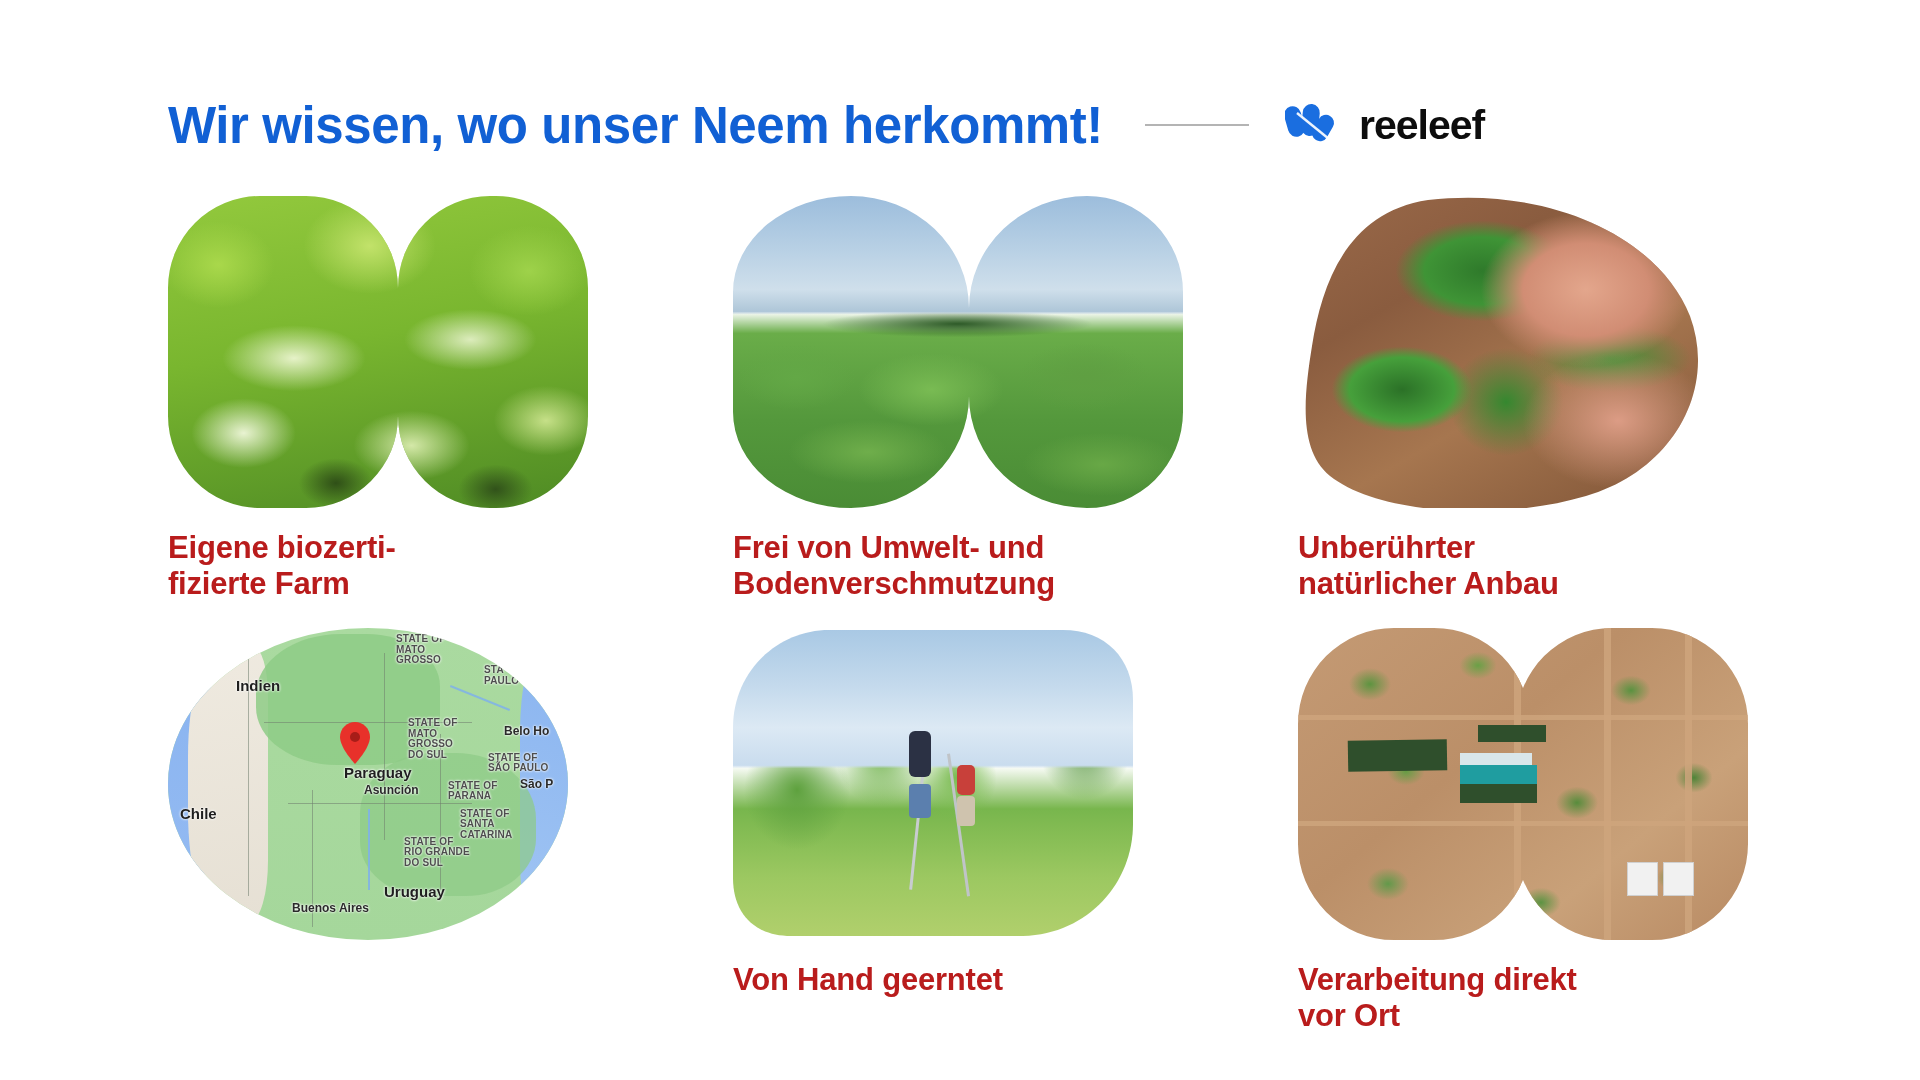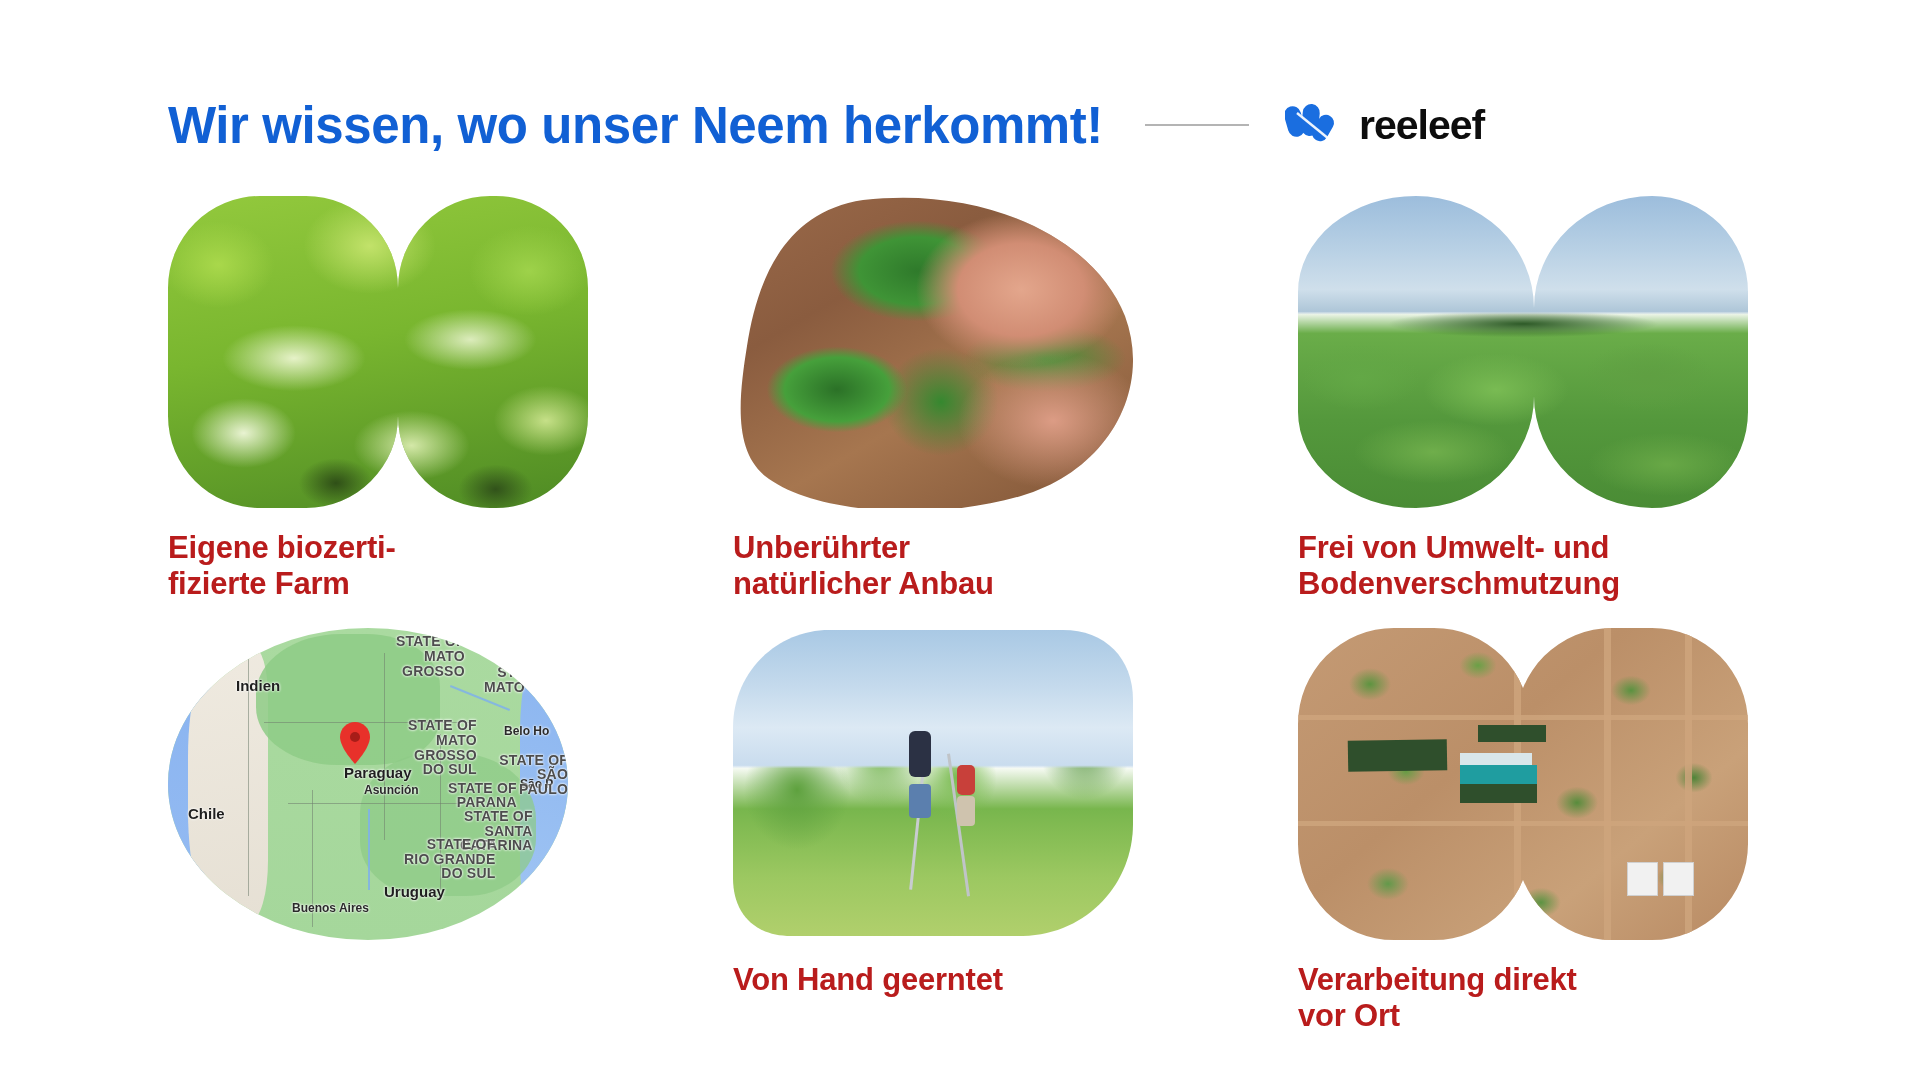--- a/index.html
+++ b/index.html
@@ -168,21 +168,21 @@
 
   .map-label {
     position: absolute;
     color: #1f1f1f;
     font-weight: 700;
     white-space: pre-line;
     line-height: 1.05;
     text-shadow: 0 0 2px #ffffff, 0 0 3px #ffffff;
   }
   .map-label.country { font-size: 15px; }
-  .map-label.state { font-size: 14px; color: #4d4d4d; font-weight: 700; text-align: right; letter-spacing: .2px; }
+  .map-label.state { font-size: 10px; color: #4d4d4d; font-weight: 700; text-align: left; letter-spacing: .2px; }
   .map-label.city { font-size: 12px; font-weight: 700; color: #2a2a2a; }
 
   .map-pin {
     position: absolute;
     left: 43%; top: 30%;
     width: 30px; height: 42px;
   }
 </style>
 </head>
 <body>
@@ -219,52 +219,52 @@
           </defs>
           <foreignObject x="0" y="0" width="420" height="312" clip-path="url(#clipTrilobe)">
             <div xmlns="http://www.w3.org/1999/xhtml" class="art art-nursery" style="width:420px;height:312px"></div>
           </foreignObject>
         </svg>
       </div>
       <div class="caption">Eigene biozerti-
 fizierte Farm</div>
     </div>
 
+    <div class="cell cell-3">
+      <div class="media">
+        <svg width="450" height="312" viewBox="0 0 450 312" preserveAspectRatio="none" style="position:absolute;inset:0">
+          <defs>
+            <clipPath id="clipQuatre">
+              <path d="M118,0 A118,112 0 0 1 236,112 A118,112 0 0 1 354,0 A96,96 0 0 1 450,96 L450,216 A96,96 0 0 1 354,312 A118,112 0 0 1 236,200 A118,112 0 0 1 118,312 A118,96 0 0 1 0,216 L0,96 A118,96 0 0 1 118,0 Z"></path>
+            </clipPath>
+          </defs>
+          <foreignObject x="0" y="0" width="450" height="312" clip-path="url(#clipQuatre)">
+            <div xmlns="http://www.w3.org/1999/xhtml" class="art art-grove" style="width:450px;height:312px"></div>
+          </foreignObject>
+        </svg>
+      </div>
+      <div class="caption">Frei von Umwelt- und
+Bodenverschmutzung</div>
+    </div>
+
     <div class="cell cell-2">
       <div class="media">
         <svg width="400" height="312" viewBox="0 0 400 312" preserveAspectRatio="none" style="position:absolute;inset:0">
           <defs>
             <clipPath id="clipBlobA">
               <path d="M130,4 C250,-10 360,40 392,120 C420,196 372,276 288,300 C200,326 80,318 32,280 C0,254 6,200 14,150 C24,86 50,16 130,4 Z"></path>
             </clipPath>
           </defs>
           <foreignObject x="0" y="0" width="400" height="312" clip-path="url(#clipBlobA)">
             <div xmlns="http://www.w3.org/1999/xhtml" class="art art-leaf" style="width:400px;height:312px"></div>
           </foreignObject>
         </svg>
       </div>
       <div class="caption">Unberührter
 natürlicher Anbau</div>
-    </div>
-
-    <div class="cell cell-3">
-      <div class="media">
-        <svg width="450" height="312" viewBox="0 0 450 312" preserveAspectRatio="none" style="position:absolute;inset:0">
-          <defs>
-            <clipPath id="clipQuatre">
-              <path d="M118,0 A118,112 0 0 1 236,112 A118,112 0 0 1 354,0 A96,96 0 0 1 450,96 L450,216 A96,96 0 0 1 354,312 A118,112 0 0 1 236,200 A118,112 0 0 1 118,312 A118,96 0 0 1 0,216 L0,96 A118,96 0 0 1 118,0 Z"></path>
-            </clipPath>
-          </defs>
-          <foreignObject x="0" y="0" width="450" height="312" clip-path="url(#clipQuatre)">
-            <div xmlns="http://www.w3.org/1999/xhtml" class="art art-grove" style="width:450px;height:312px"></div>
-          </foreignObject>
-        </svg>
-      </div>
-      <div class="caption">Frei von Umwelt- und
-Bodenverschmutzung</div>
     </div>
 
     <div class="cell cell-4">
       <div class="media m-oval">
         <div class="art art-map mapwrap">
           <div class="map-ocean-l"></div>
           <div class="map-ocean-r"></div>
           <div class="map-andes"></div>
           <div class="map-green-dark"></div>
           <div class="map-green-dark2"></div>
@@ -272,34 +272,34 @@
           <div class="map-line" style="left:20%;top:6%;width:1px;height:80%;"></div>
           <div class="map-line" style="left:24%;top:30%;width:52%;height:1px;"></div>
           <div class="map-line" style="left:54%;top:8%;width:1px;height:60%;"></div>
           <div class="map-line" style="left:30%;top:56%;width:46%;height:1px;"></div>
           <div class="map-line" style="left:36%;top:52%;width:1px;height:44%;"></div>
           <div class="map-line" style="left:68%;top:34%;width:1px;height:50%;"></div>
           <div class="map-river" style="left:50%;top:58%;width:2px;height:26%;"></div>
           <div class="map-river" style="left:70%;top:22%;width:16%;height:2px;transform:rotate(22deg);"></div>
 
           <div class="map-label country" style="left:17%;top:16%;">Indien</div>
-          <div class="map-label country" style="left:3%;top:57%;margin-left:8px;">Chile</div>
+          <div class="map-label country" style="left:3%;top:57%;">Chile</div>
           <div class="map-label country" style="left:44%;top:44%;">Paraguay</div>
           <div class="map-label country" style="left:54%;top:82%;">Uruguay</div>
 
           <div class="map-label city" style="left:49%;top:50%;">Asunción</div>
           <div class="map-label city" style="left:31%;top:88%;">Buenos Aires</div>
           <div class="map-label city" style="left:84%;top:31%;">Belo Ho</div>
           <div class="map-label city" style="left:88%;top:48%;">São P</div>
 
           <div class="map-label state" style="left:57%;top:2%;">STATE OF
 MATO
 GROSSO</div>
           <div class="map-label state" style="left:79%;top:12%;">STA
-MATO</div>
+PAULO</div>
           <div class="map-label state" style="left:60%;top:29%;">STATE OF
 MATO
 GROSSO
 DO SUL</div>
           <div class="map-label state" style="left:80%;top:40%;">STATE OF
 SÃO PAULO</div>
           <div class="map-label state" style="left:70%;top:49%;">STATE OF
 PARANA</div>
           <div class="map-label state" style="left:73%;top:58%;">STATE OF
 SANTA

